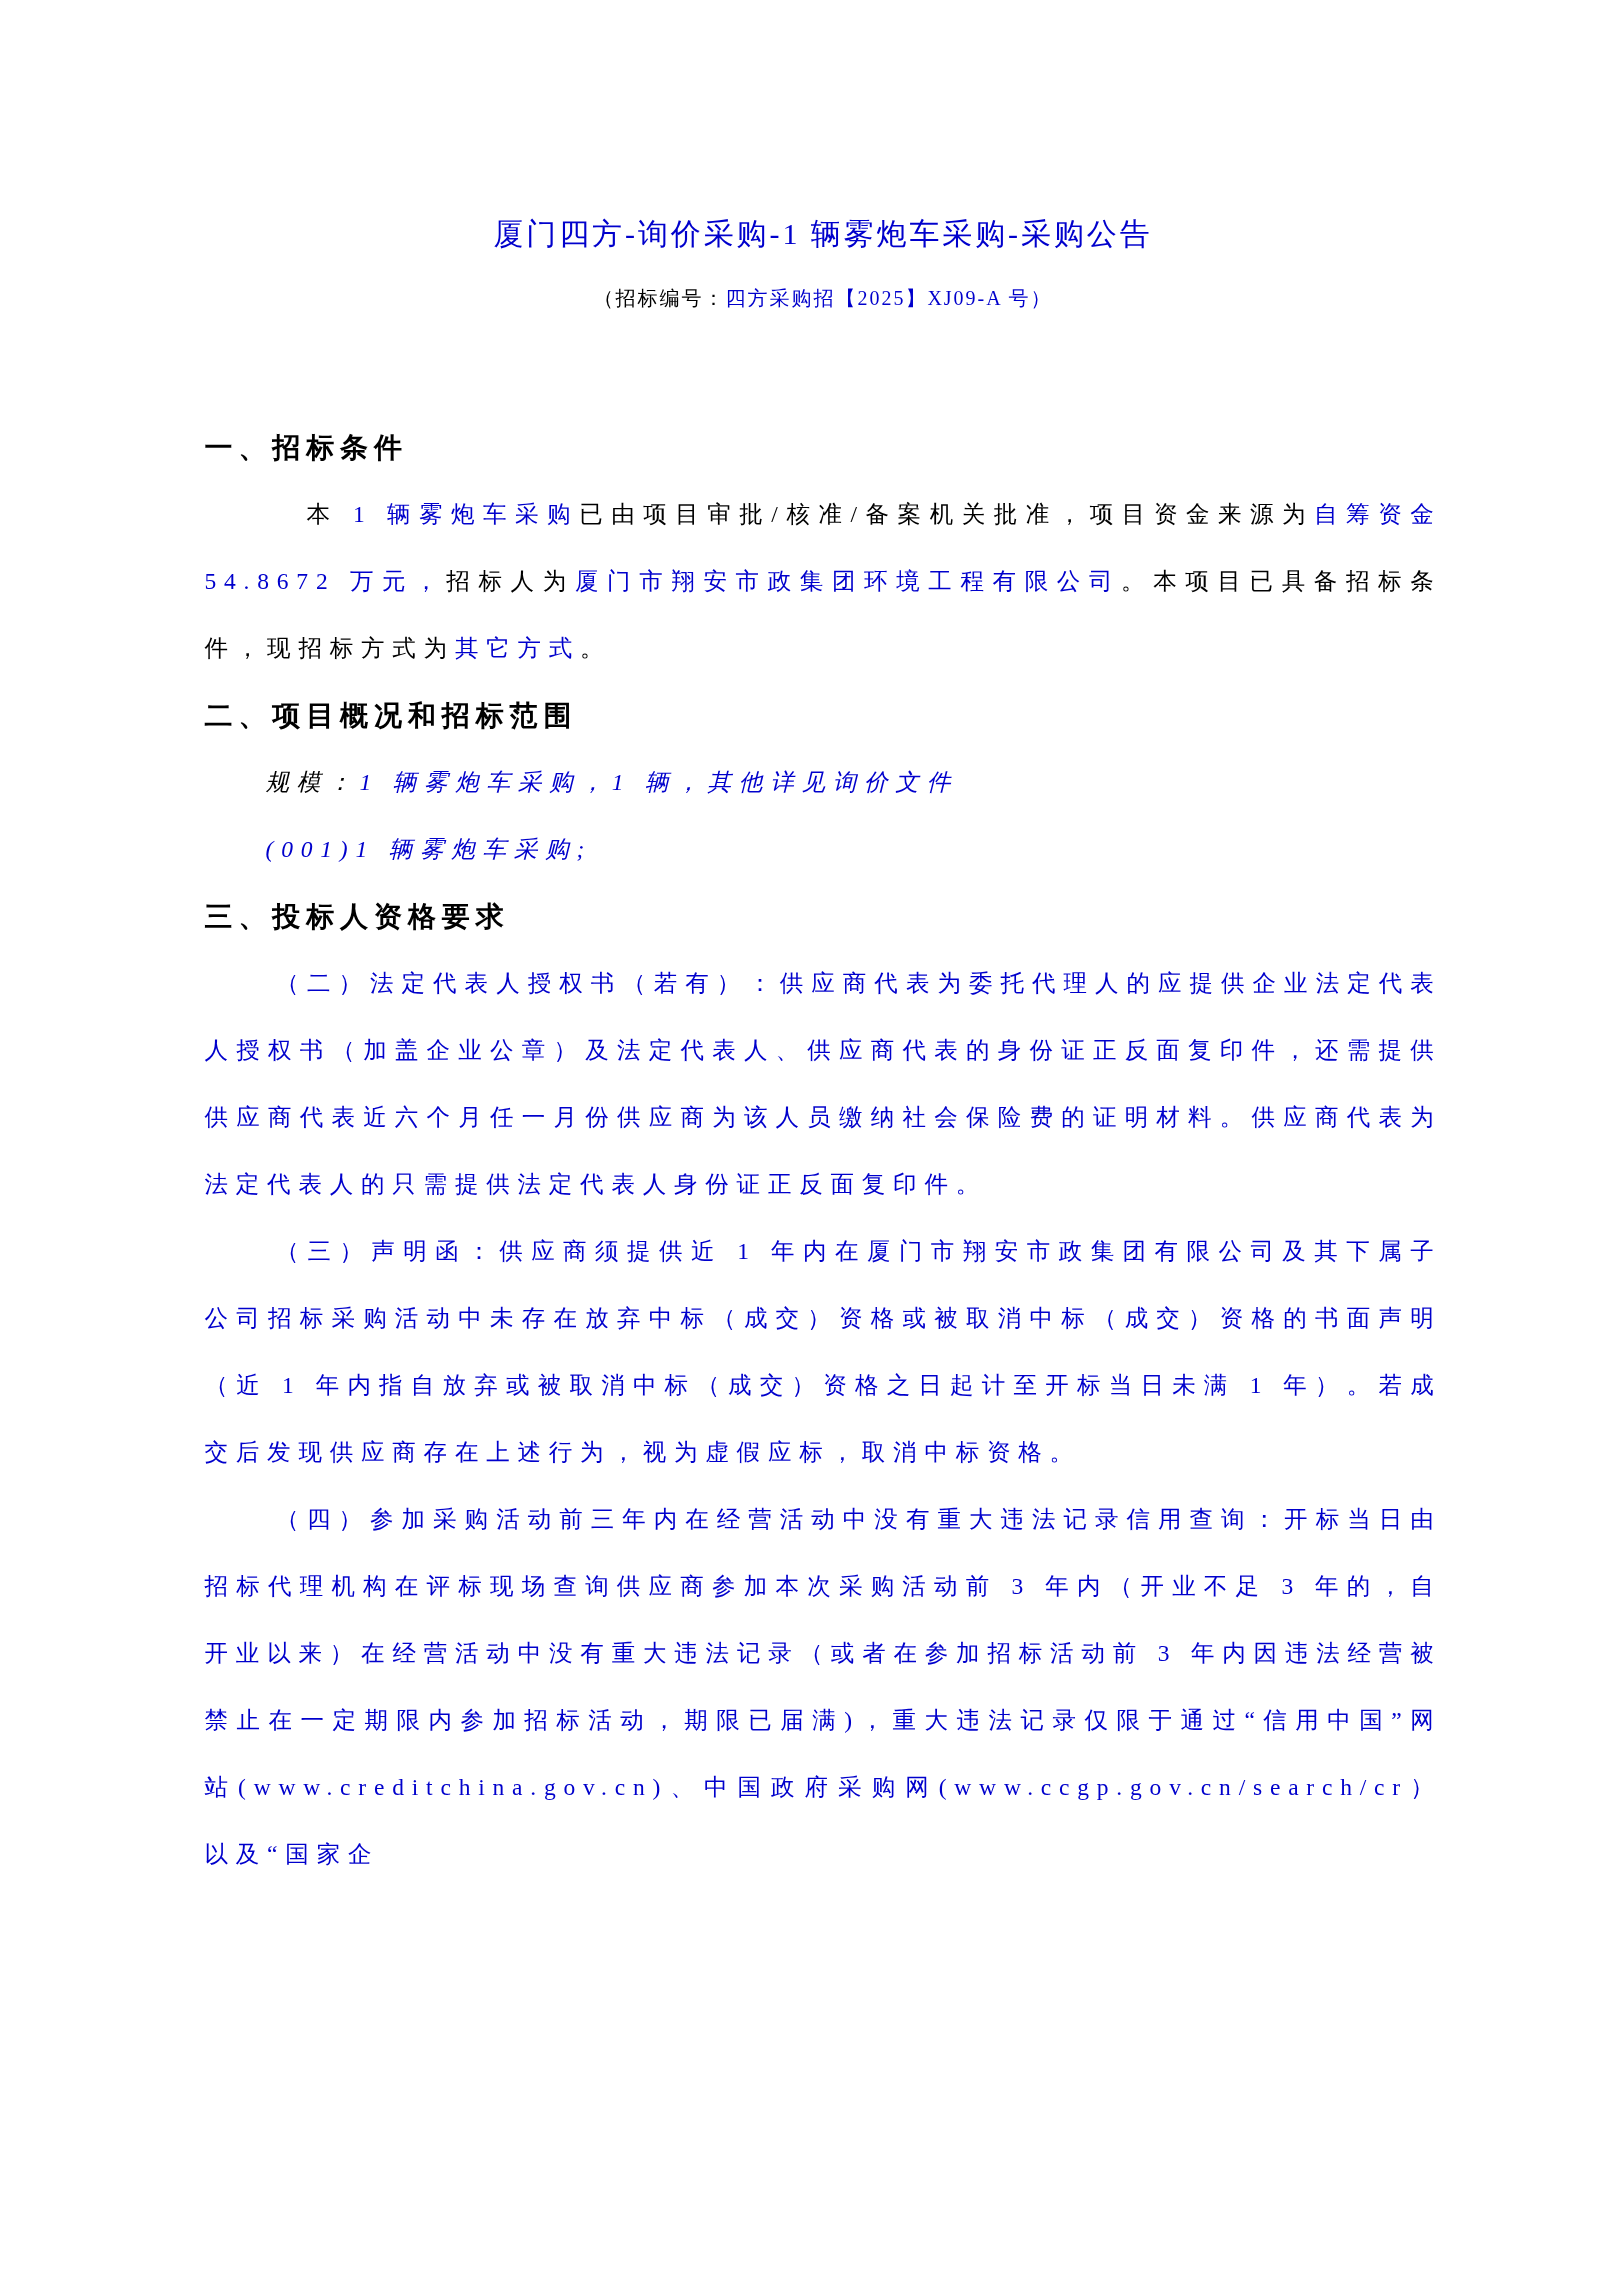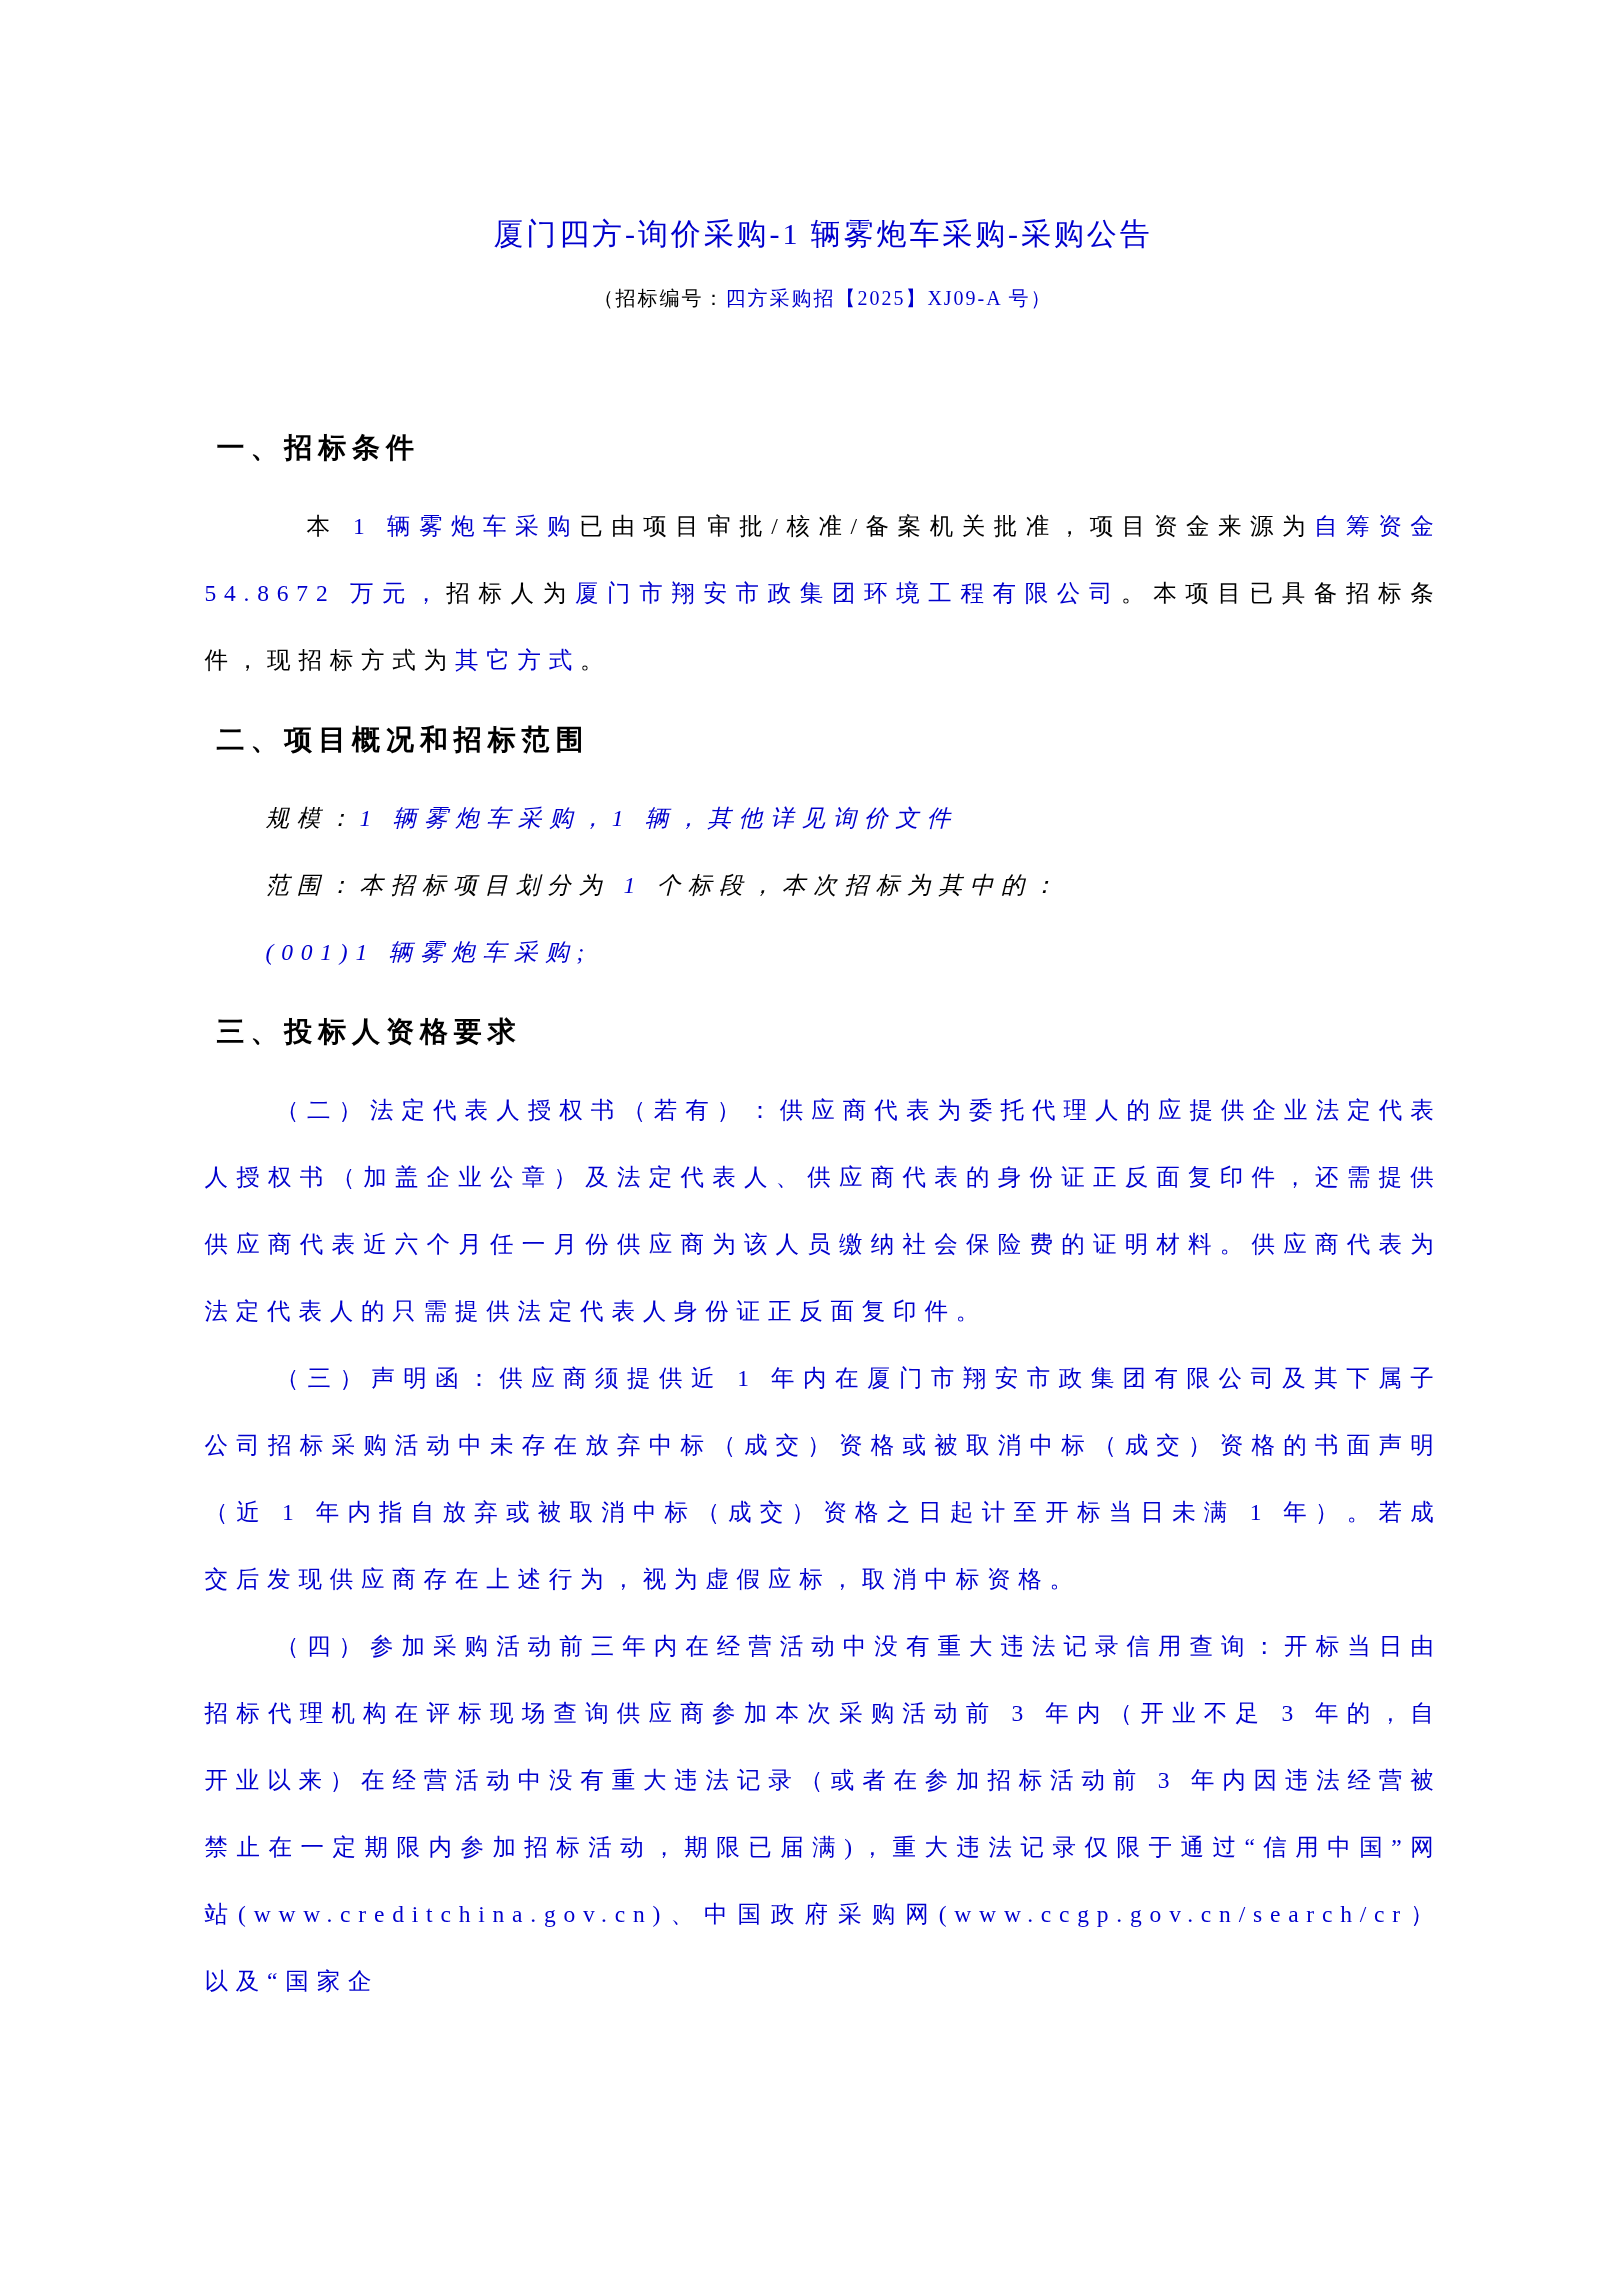--- a/index.html
+++ b/index.html
@@ -37,21 +37,21 @@
     letter-spacing: 7.8px;
     line-height: 67px;
     text-align: justify;
   }
   .heading {
     font-family: "Liberation Sans", "DejaVu Sans", sans-serif;
     font-size: 28px;
     font-weight: bold;
     letter-spacing: 5.9px;
     line-height: 67px;
-    margin: 12px;
+    margin: 0;
     color: #000000;
     text-align: left;
   }
   .para { margin: 0; }
   .indent-none   { text-indent: 0; }
   .indent-small  { text-indent: 61px; font-style: italic; }
   .indent-normal { text-indent: 71px; }
   .indent-large  { text-indent: 102px; }
   .seg-blue  { color: #0000CC; }
   .seg-black { color: #000000; }
@@ -60,21 +60,20 @@
 <body>
 
 <div class="page">
   <h1 class="title">厦门四方-询价采购-1 辆雾炮车采购-采购公告</h1>
   <div class="subtitle"><span class="seg-black">（招标编号：</span><span class="seg-blue">四方采购招【2025】XJ09-A 号）</span></div>
   <div class="doc-body">
       <h2 class="heading">一、招标条件</h2>
       <p class="para indent-large"><span class="seg-black">本 </span><span class="seg-blue">1 辆雾炮车采购</span><span class="seg-black">已由项目审批/核准/备案机关批准，项目资金来源为</span><span class="seg-blue">自筹资金 54.8672 万元，</span><span class="seg-black">招标人为</span><span class="seg-blue">厦门市翔安市政集团环境工程有限公司</span><span class="seg-black">。本项目已具备招标条件，现招标方式为</span><span class="seg-blue">其它方式</span><span class="seg-black">。</span></p>
       <h2 class="heading">二、项目概况和招标范围</h2>
       <p class="para indent-small"><span class="seg-black">规模：</span><span class="seg-blue">1 辆雾炮车采购，1 辆，其他详见询价文件</span></p>
-      <p class="para indent-small"><span class="seg-black">范围：本招标项目划分为 </span><span class="seg-blue">1</span><span class="seg-black"> 个标段，本次招标为其中的：</span></p>
       <p class="para indent-small"><span class="seg-blue">(001)1 辆雾炮车采购;</span></p>
       <h2 class="heading">三、投标人资格要求</h2>
       <p class="para indent-normal"><span class="seg-blue">（二）法定代表人授权书（若有）：供应商代表为委托代理人的应提供企业法定代表人授权书（加盖企业公章）及法定代表人、供应商代表的身份证正反面复印件，还需提供供应商代表近六个月任一月份供应商为该人员缴纳社会保险费的证明材料。供应商代表为法定代表人的只需提供法定代表人身份证正反面复印件。</span></p>
       <p class="para indent-normal"><span class="seg-blue">（三）声明函：供应商须提供近 1 年内在厦门市翔安市政集团有限公司及其下属子公司招标采购活动中未存在放弃中标（成交）资格或被取消中标（成交）资格的书面声明（近 1 年内指自放弃或被取消中标（成交）资格之日起计至开标当日未满 1 年）。若成交后发现供应商存在上述行为，视为虚假应标，取消中标资格。</span></p>
       <p class="para indent-normal"><span class="seg-blue">（四）参加采购活动前三年内在经营活动中没有重大违法记录信用查询：开标当日由招标代理机构在评标现场查询供应商参加本次采购活动前 3 年内（开业不足 3 年的，自开业以来）在经营活动中没有重大违法记录（或者在参加招标活动前 3 年内因违法经营被禁止在一定期限内参加招标活动，期限已届满)，重大违法记录仅限于通过“信用中国”网站(www.creditchina.gov.cn)、中国政府采购网(www.ccgp.gov.cn/search/cr）以及“国家企</span></p>
     </div>
 </div>
 
 
 </body></html>

